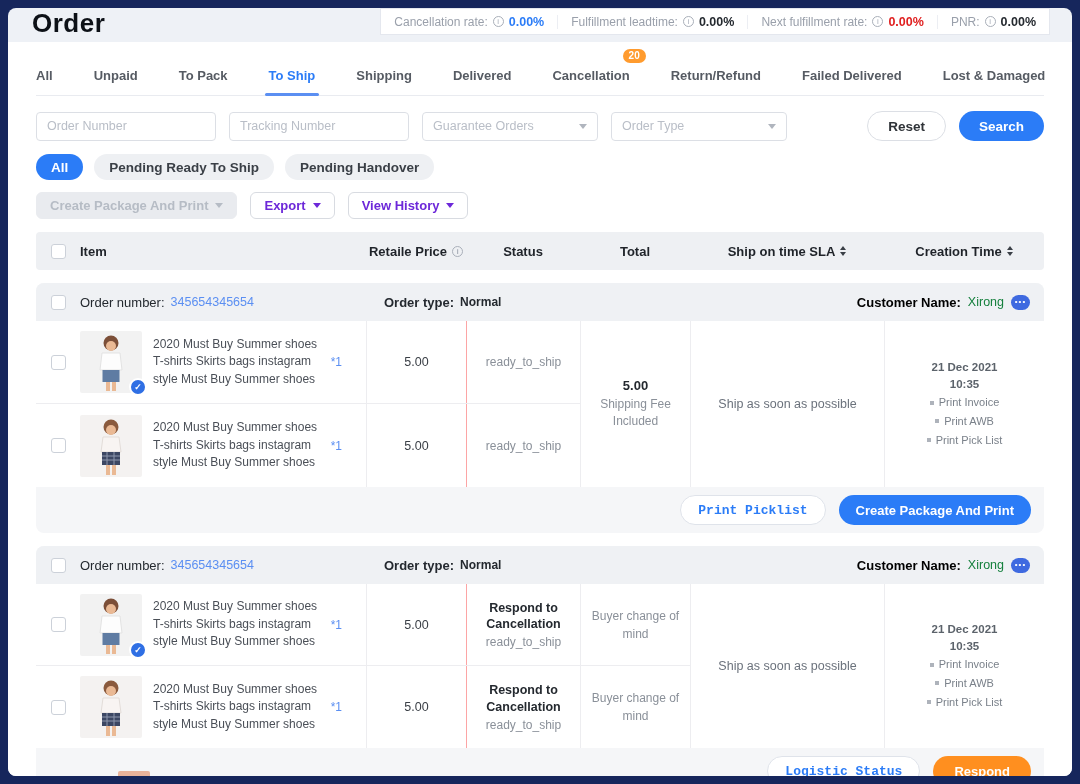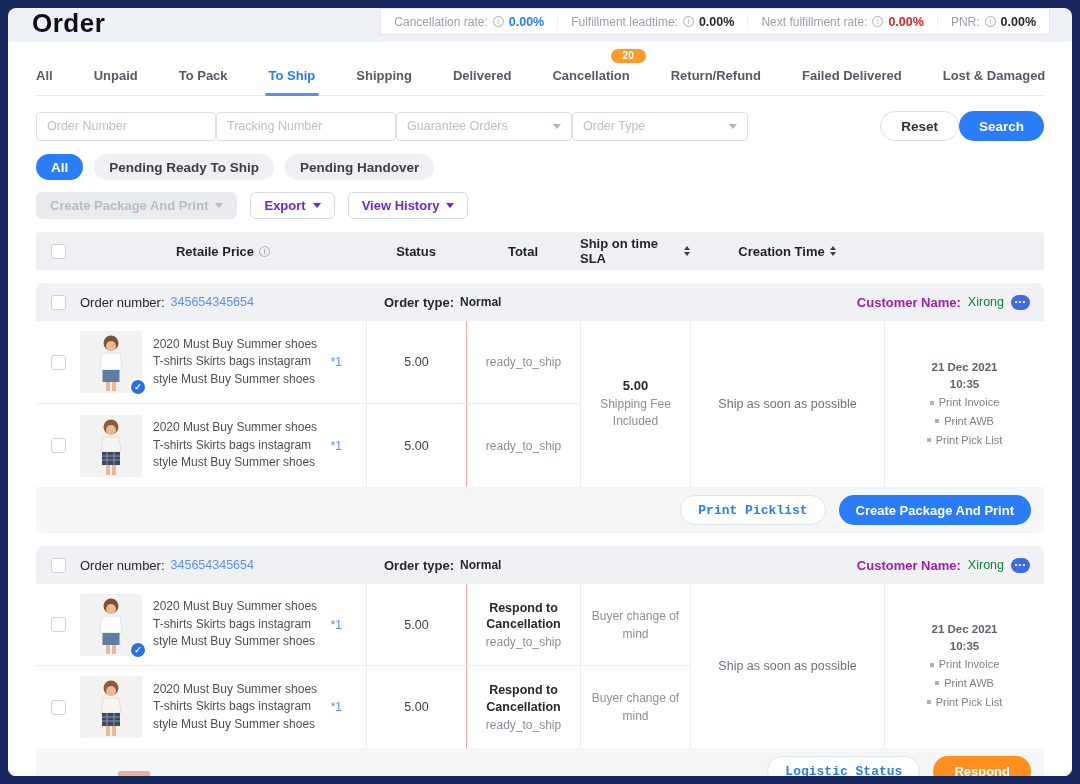--- a/index.html
+++ b/index.html
@@ -20,24 +20,24 @@
   .info { display:inline-block; width:11px; height:11px; border:1px solid #a9afb9; border-radius:50%; font-size:8px; line-height:10px; text-align:center; color:#a9afb9; font-style:normal; flex:0 0 auto; }
 
   
   .card { position:absolute; top:34px; left:0; right:0; bottom:0; background:#fff; padding:0 28px; overflow:hidden; }
 
   
   .tabs { display:flex; gap:0; padding-top:20px; border-bottom:1px solid #e9ebf0; }
   .tab { position:relative; font-size:13px; font-weight:bold; color:#565b63; padding:6px 0 12px; margin-right:41px; cursor:pointer; white-space:nowrap; }
   .tab.active { color:#2b7cf7; }
   .tab.active::after { content:""; position:absolute; left:-4px; right:-4px; bottom:-1px; height:3px; background:#5b8ff2; border-radius:2px; }
-  .tab-badge { position:absolute; top:-13px; right:-16px; background:#ff9b2e; color:#fff; font-size:10px; font-weight:bold; border-radius:9px; padding:2px 12px; line-height:1; }
-
-  
-  .filterrow { display:flex; align-items:center; margin-top:15px; }
+  .tab-badge { position:absolute; top:-13px; right:-16px; background:#ff9b2e; color:#fff; font-size:10px; font-weight:bold; border-radius:9px; padding:2px 6px; line-height:1; }
+
+  
+  .filterrow { display:flex; align-items:center; gap:13px; margin-top:15px; }
   .f-input { width:180px; height:29px; border:1px solid #dcdfe5; border-radius:4px; padding:0 10px; font-size:12.5px; color:#333; background:#fff; outline:none; font-family:"Liberation Sans", sans-serif; }
   .f-input::placeholder { color:#b9bec7; }
   .f-select { width:176px; height:29px; border:1px solid #dcdfe5; border-radius:4px; padding:0 10px; font-size:12.5px; color:#b9bec7; background:#fff; display:flex; align-items:center; cursor:pointer; }
   .f-select .caret { margin-left:auto; color:#b0b5be; }
   .caret { width:0; height:0; border-left:4px solid transparent; border-right:4px solid transparent; border-top:5px solid currentColor; display:inline-block; }
   .btn-reset { margin-left:auto; background:#fff; border:1px solid #dcdfe5; border-radius:16px; height:30px; padding:0 20px; font-size:13.5px; font-weight:bold; color:#2f3338; cursor:pointer; font-family:"Liberation Sans", sans-serif; }
   .btn-search { background:#2b7cf7; border:none; border-radius:16px; height:30px; padding:0 20px; font-size:13.5px; font-weight:bold; color:#fff; cursor:pointer; font-family:"Liberation Sans", sans-serif; }
 
   
   .pillrow { display:flex; align-items:center; gap:11px; margin-top:13px; }
@@ -63,21 +63,21 @@
 
   
   .group { margin-top:13px; background:#f5f6f8; border-radius:8px; overflow:hidden; }
   .group-head { background:#eff1f4; height:38px; display:flex; align-items:center; padding:0 14px 0 0; font-size:13px; }
   .gh-check { width:44px; display:flex; justify-content:center; }
   .gh-label { color:#24292f; font-weight:normal; }
   .gh-num { color:#5b8ff2; margin-left:6px; font-size:12.5px; cursor:pointer; }
   .gh-ot { margin-left:130px; color:#24292f; font-weight:bold; }
   .gh-otv { margin-left:6px; color:#24292f; font-weight:bold; font-size:12px; }
   .gh-right { margin-left:auto; display:flex; align-items:center; gap:7px; }
-  .gh-cust { color:#a21caf; font-weight:bold; }
+  .gh-cust { color:#000000; font-weight:bold; }
   .gh-custname { color:#15803d; font-size:12.5px; cursor:pointer; }
   .chat-icon { width:19px; height:15px; background:#3f6ae0; border-radius:8px; display:inline-flex; align-items:center; justify-content:center; color:#fff; font-size:8px; letter-spacing:1px; cursor:pointer; }
   .chat-icon::after { content:"•••"; line-height:1; }
 
   .group-body { background:#fff; display:grid; }
   .group-body.g1 { grid-template-columns:minmax(0,1fr) 110px 194px 160px; }
   .group-body.g2 { grid-template-columns:minmax(0,1fr) 194px 160px; }
   .rows { display:flex; flex-direction:column; }
   .prow { display:grid; grid-template-columns:44px minmax(0,1fr) 100px 114px; min-height:83px; align-items:center; }
   .prow2 { display:grid; grid-template-columns:44px minmax(0,1fr) 100px 114px 110px; min-height:82px; align-items:center; }
@@ -188,20 +188,21 @@
       <button class="btn-box">
         <span>View History</span>
         <i class="caret"></i>
       </button>
     </div>
 
     <div class="thead">
       <div class="th-check">
           <input type="checkbox" style="">
         </div>
+      <div class="th left">Item</div>
       <div class="th">
         <span>Retaile Price</span>
         <i class="info">i</i>
       </div>
       <div class="th">Status</div>
       <div class="th">Total</div>
       <div class="th">
         <span>Ship on time SLA</span>
         <span class="sort">
             <i class="up"></i>

